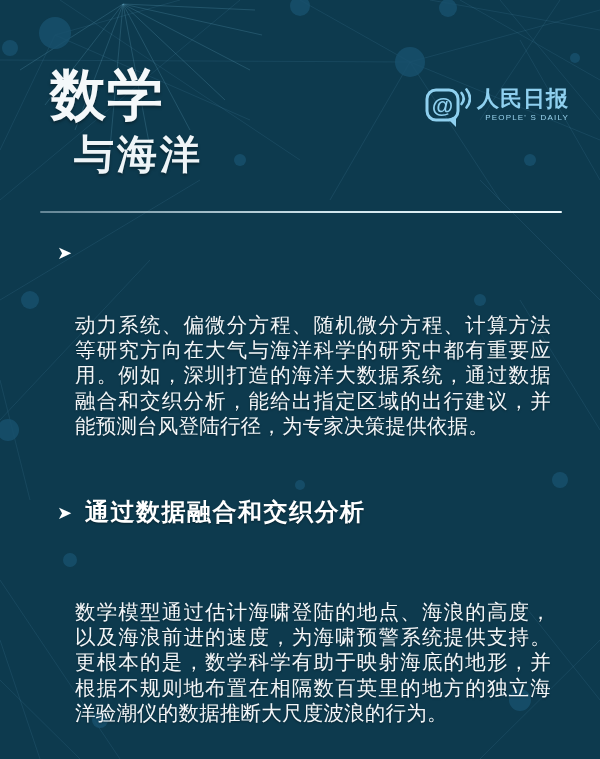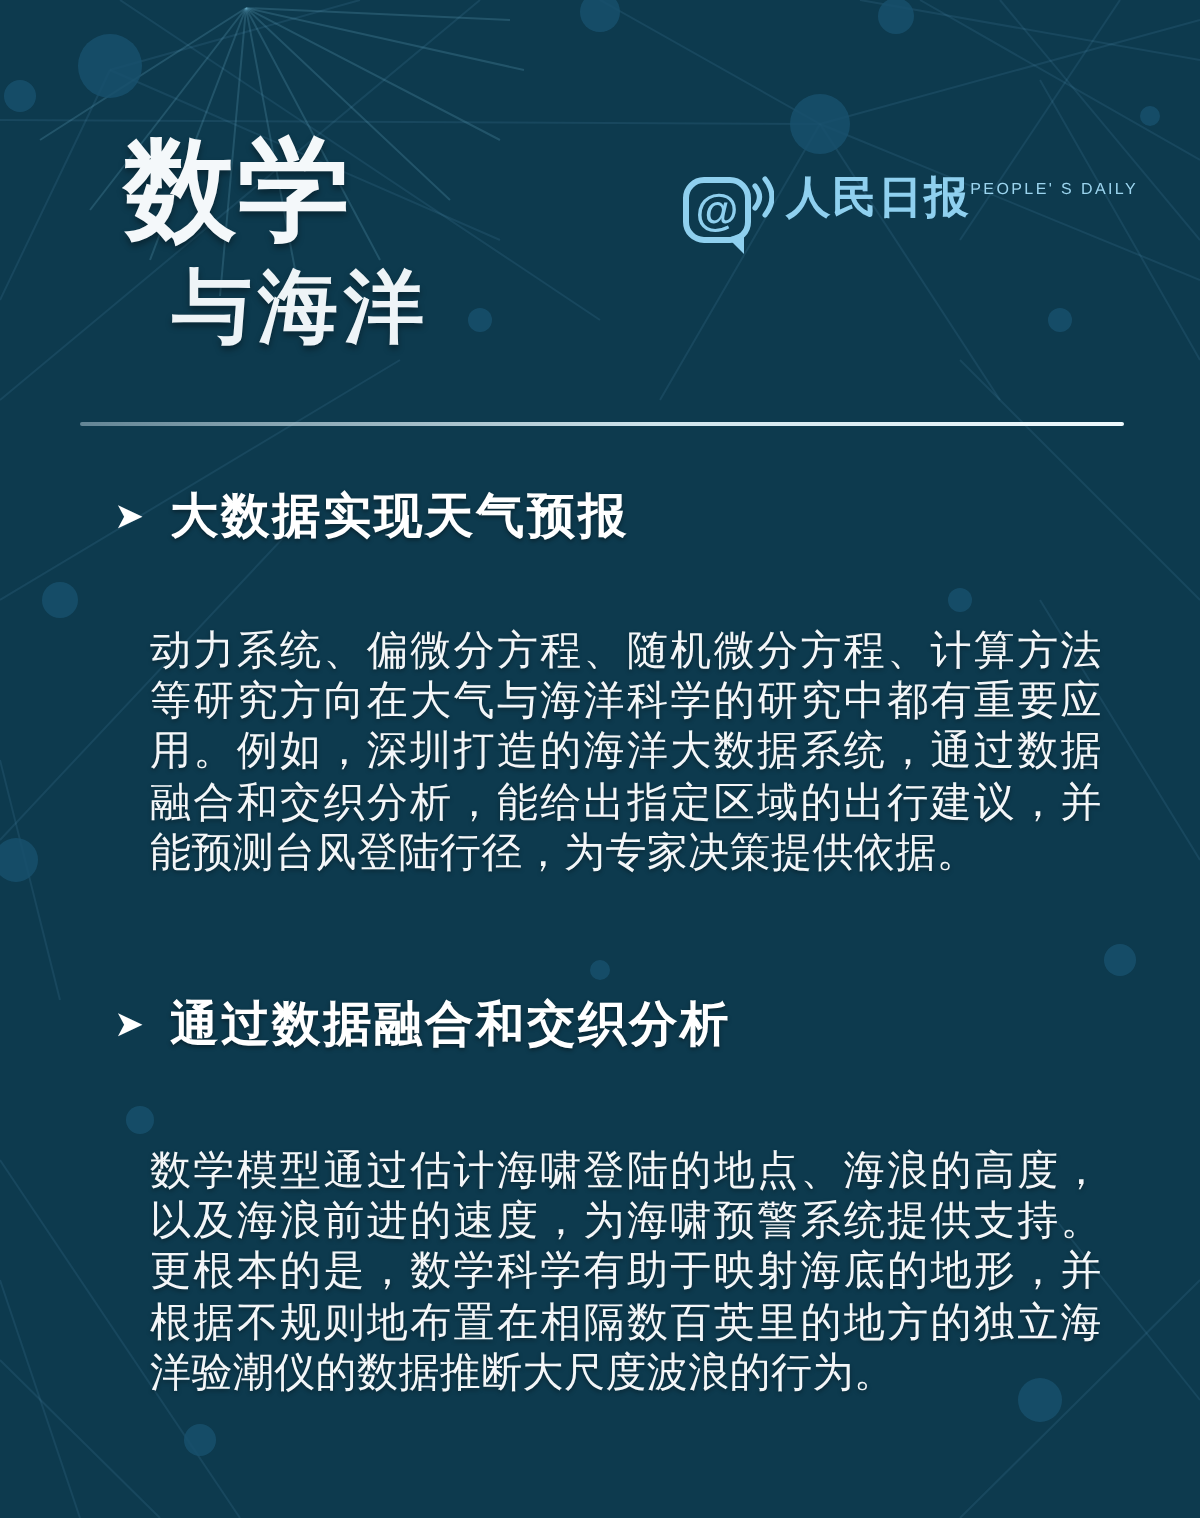--- a/index.html
+++ b/index.html
@@ -7,26 +7,26 @@
     width:600px;height:759px;position:relative;overflow:hidden;
     background:#0d3a4e;
     font-family:"Liberation Sans","DejaVu Sans",sans-serif;
   }
   .bg-net{position:absolute;left:0;top:0;width:600px;height:759px;z-index:0;}
   .content{position:absolute;left:0;top:0;width:600px;height:759px;z-index:1;}
 
   
   .logo{position:absolute;top:82px;right:31px;display:flex;align-items:flex-start;gap:6px;}
   .logo-icon{width:46px;height:46px;position:relative;flex:0 0 auto;}
-  .logo-text{display:flex;flex-direction:row;margin-top:5px;}
+  .logo-text{display:flex;flex-direction:column;margin-top:5px;}
   .logo-title{font-size:22px;font-weight:bold;color:#8fd0ef;letter-spacing:1px;line-height:1.05;}
   .logo-sub{font-size:8px;color:#9bd4ee;letter-spacing:1.2px;margin-top:3px;text-align:right;}
 
   
-  .title-block{position:absolute;left:62px;top:66px;}
+  .title-block{position:absolute;left:50px;top:66px;}
   .title-main{
     font-size:56px;font-weight:900;color:#f4f8fa;line-height:1.05;
     letter-spacing:1px;text-shadow:0 2px 3px rgba(0,0,0,.35);
   }
   .title-sub{
     font-size:40px;font-weight:900;color:#eef4f7;line-height:1.1;
     letter-spacing:3px;margin-top:7px;text-shadow:0 2px 3px rgba(0,0,0,.35);margin-left:24px;
   }
 
   
@@ -54,21 +54,21 @@
 
   .section-body{
     position:absolute;left:75px;width:476px;
     font-family:"DejaVu Serif","Liberation Serif",serif;
     font-size:20.5px;line-height:25.2px;color:#f3f6f8;
     text-align:justify;text-justify:inter-ideograph;
     letter-spacing:0.2px;
     text-shadow:0 1px 2px rgba(0,0,0,.35);
   }
   .body-1{top:313px;}
-  .body-2{top:573px;}
+  .body-2{top:600px;}
 </style>
 </head>
 <body>
 
 <svg class="bg-net" viewBox="0 0 600 759" xmlns="http://www.w3.org/2000/svg">
   <g stroke="#5d9cbd" stroke-width="1" stroke-opacity="0.14" fill="none">
     <line x1="0" y1="200" x2="240" y2="0"></line>
     <line x1="60" y1="0" x2="300" y2="160"></line>
     <line x1="0" y1="60" x2="410" y2="62"></line>
     <line x1="410" y1="62" x2="600" y2="10"></line>
@@ -147,21 +147,20 @@
 
   <div class="title-block">
     <div class="title-main">数学</div>
     <div class="title-sub">与海洋</div>
   </div>
 
   <div class="divider"></div>
 
   <div class="section-heading heading-1">
     <span class="arrow">➤</span>
-    <span class="h-label">大数据实现天气预报</span>
   </div>
   <div class="section-body body-1">动力系统、偏微分方程、随机微分方程、计算方法等研究方向在大气与海洋科学的研究中都有重要应用。例如，深圳打造的海洋大数据系统，通过数据融合和交织分析，能给出指定区域的出行建议，并能预测台风登陆行径，为专家决策提供依据。</div>
 
   <div class="section-heading heading-2">
     <span class="arrow">➤</span>
     <span class="h-label">通过数据融合和交织分析</span>
   </div>
   <div class="section-body body-2">数学模型通过估计海啸登陆的地点、海浪的高度，以及海浪前进的速度，为海啸预警系统提供支持。更根本的是，数学科学有助于映射海底的地形，并根据不规则地布置在相隔数百英里的地方的独立海洋验潮仪的数据推断大尺度波浪的行为。</div>
 
 </div>

